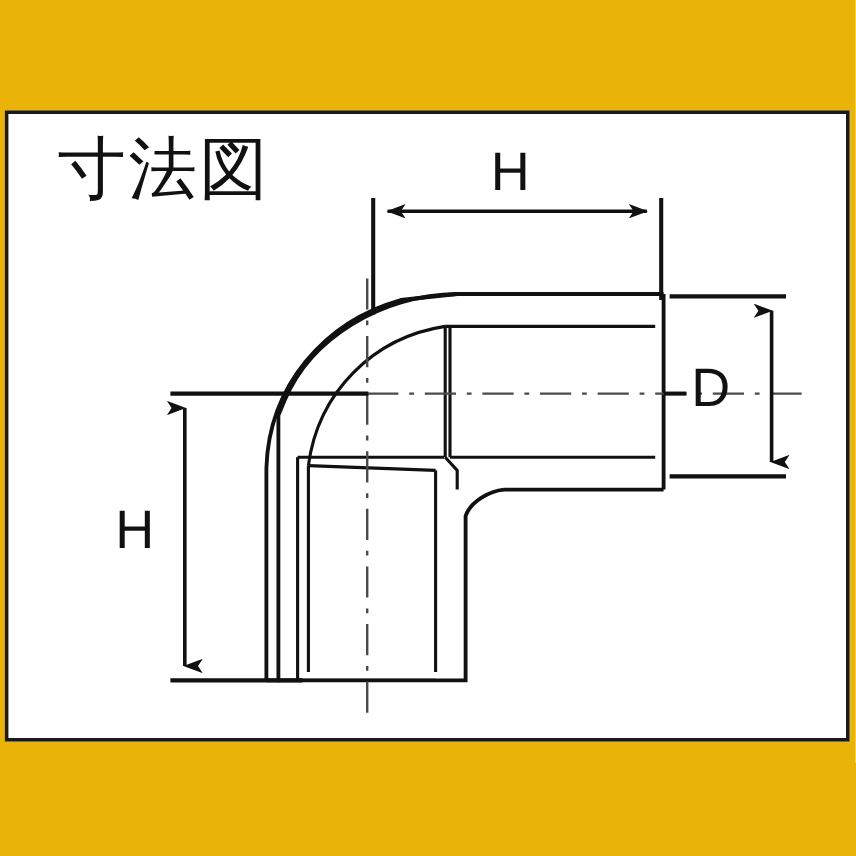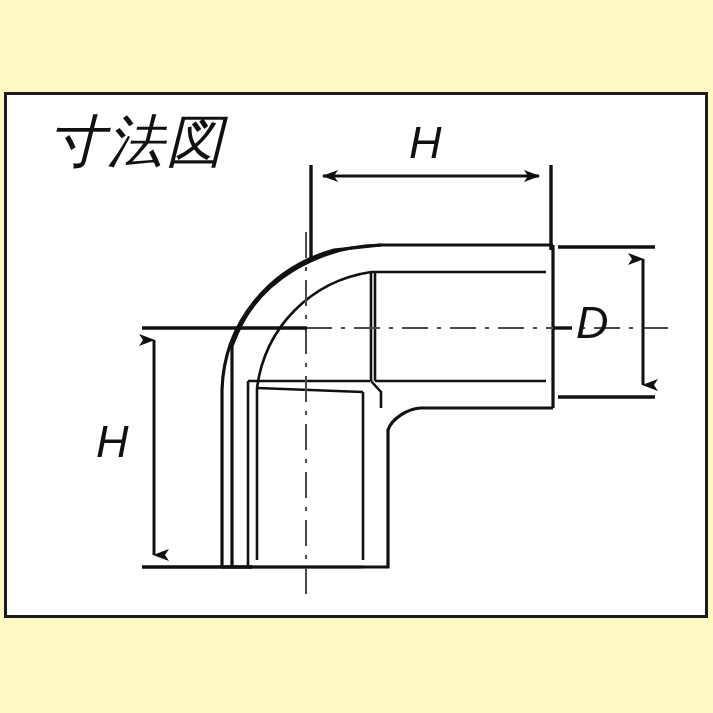--- a/index.html
+++ b/index.html
@@ -1,18 +1,18 @@
 <!DOCTYPE html>
 <html><head>
 <meta charset="utf-8">
 <style>
   html,body{margin:0;padding:0;background:#ffffff;}
   body{width:713px;height:713px;overflow:hidden;
        font-family:"Liberation Sans", sans-serif;}
-  #stage{position:relative;width:713px;height:713px;background:#fef9c3;font-style:italic;}
+  #stage{position:relative;width:713px;height:713px;background:#eab308;}
   #frame{position:absolute;left:4px;top:92px;width:704px;height:526px;
          border:3px solid #1a1a1a;background:#ffffff;box-sizing:border-box;}
   #svgwrap{position:absolute;left:0;top:0;width:713px;height:713px;}
   svg{display:block;}
   .ttl{position:absolute;left:48px;top:113px;font-size:57px;line-height:1;
        color:#111111;letter-spacing:2px;font-weight:400;
        font-family:"DejaVu Sans", sans-serif;}
   .dimlbl{position:absolute;font-size:45px;line-height:1;color:#111111;
           font-weight:400;font-family:"Liberation Sans", sans-serif;}
   #lbl-h-top{left:409px;top:120px;}

